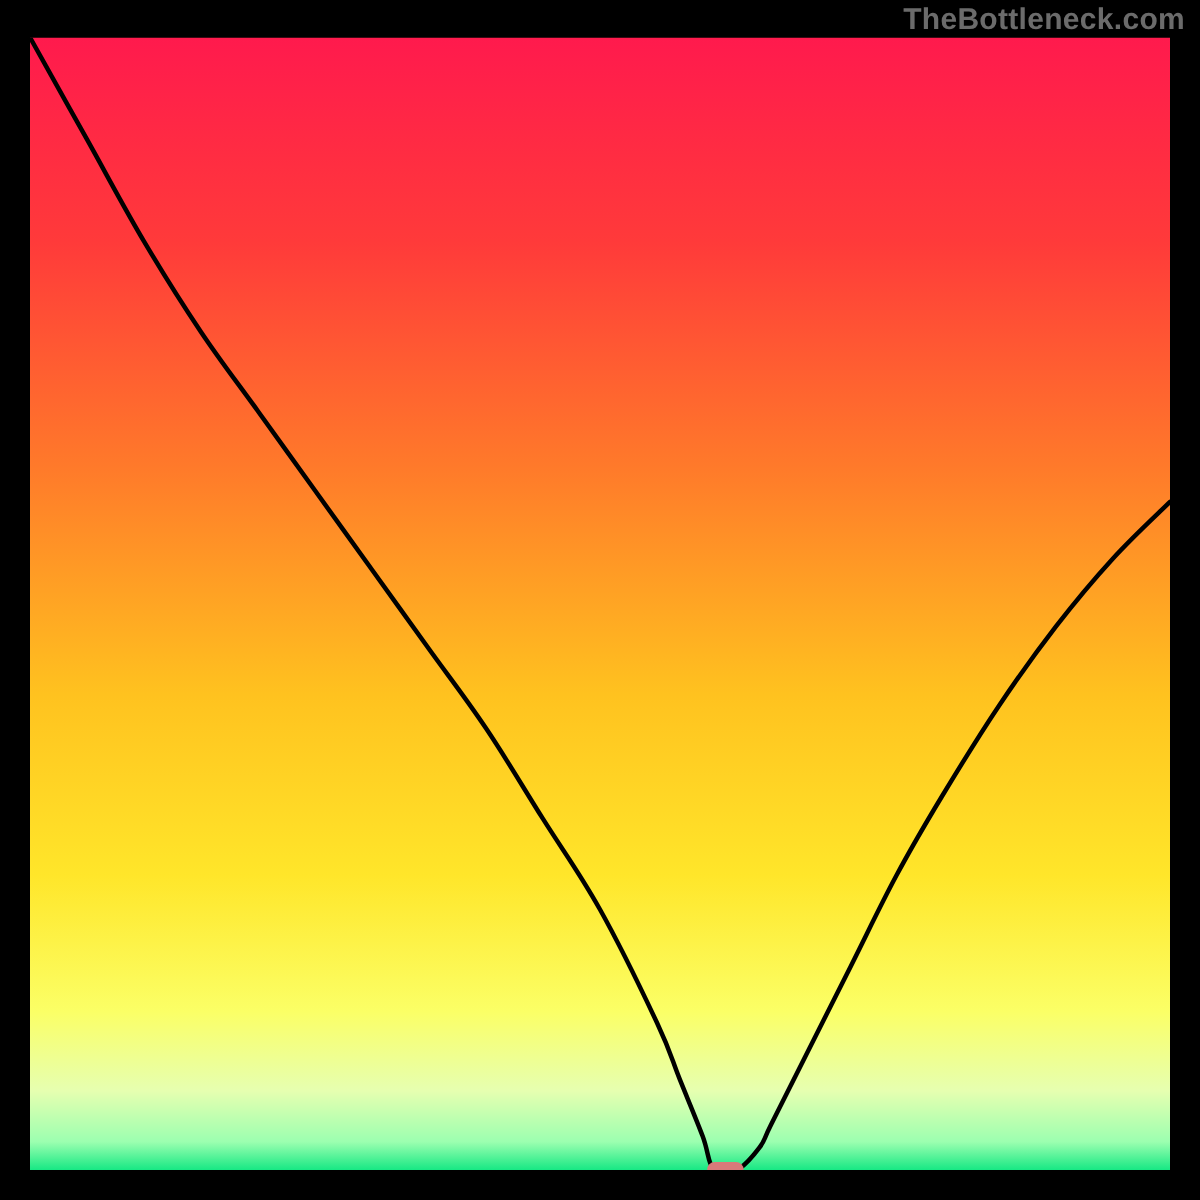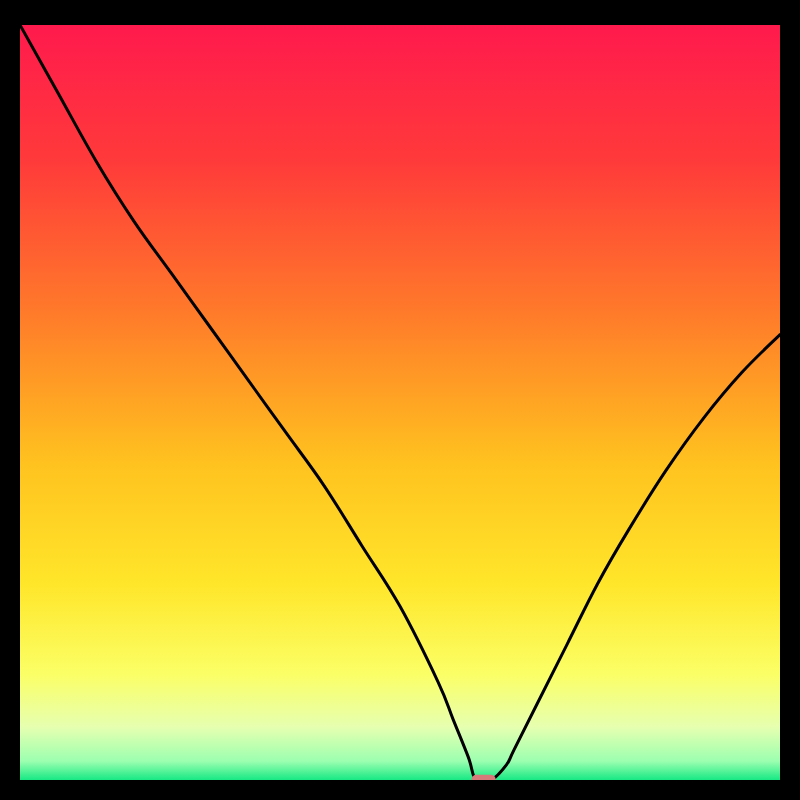--- a/index.html
+++ b/index.html
@@ -53,20 +53,21 @@
     width: 100%;
     height: 100%;
     z-index: 20;
     pointer-events: none;
   }
 </style>
 </head>
 <body>
 
 <div class="frame">
+  <div class="watermark">TheBottleneck.com</div>
 
   <div class="plot-viewport">
     <svg class="plot-canvas" viewBox="0 0 760 755" preserveAspectRatio="none">
       <defs>
         <linearGradient id="bg-grad" x1="0" y1="0" x2="0" y2="1">
             <stop offset="0%" stop-color="#ff1a4d"></stop>
             <stop offset="18%" stop-color="#ff3a3a"></stop>
             <stop offset="38%" stop-color="#ff7a2a"></stop>
             <stop offset="57.99999999999999%" stop-color="#ffc21f"></stop>
             <stop offset="74%" stop-color="#ffe62a"></stop>

